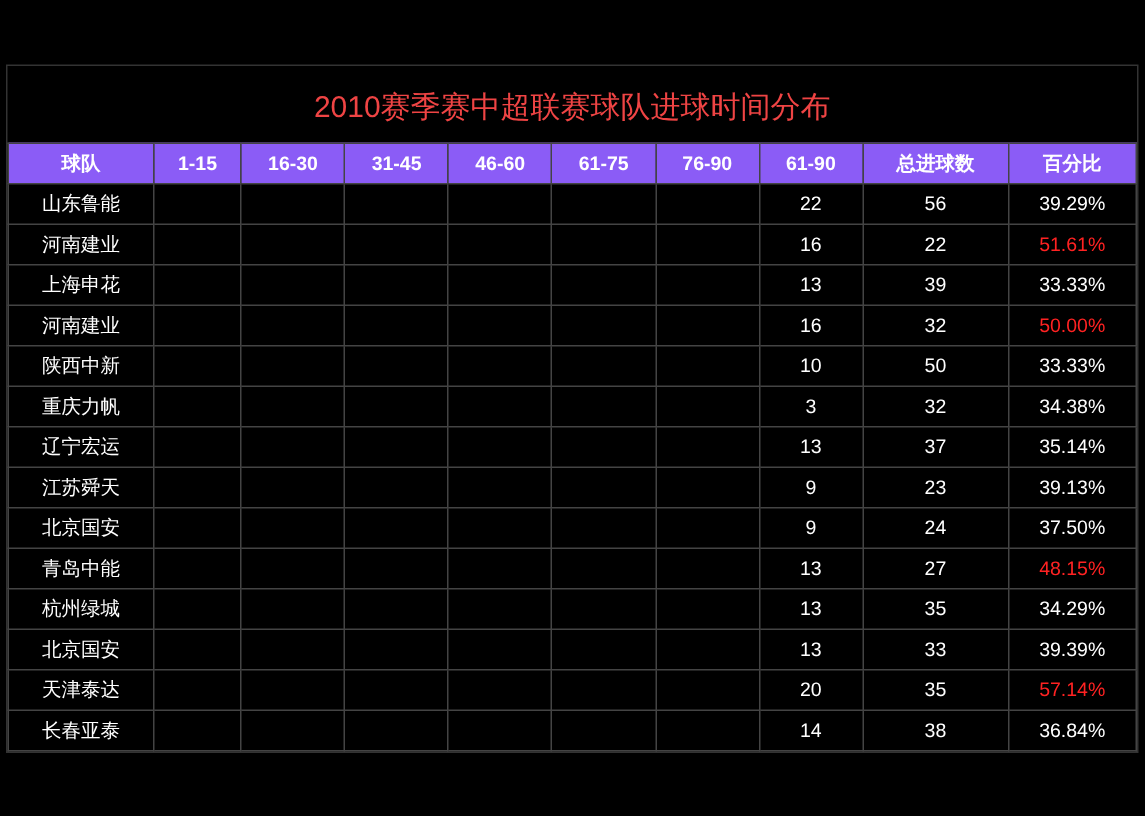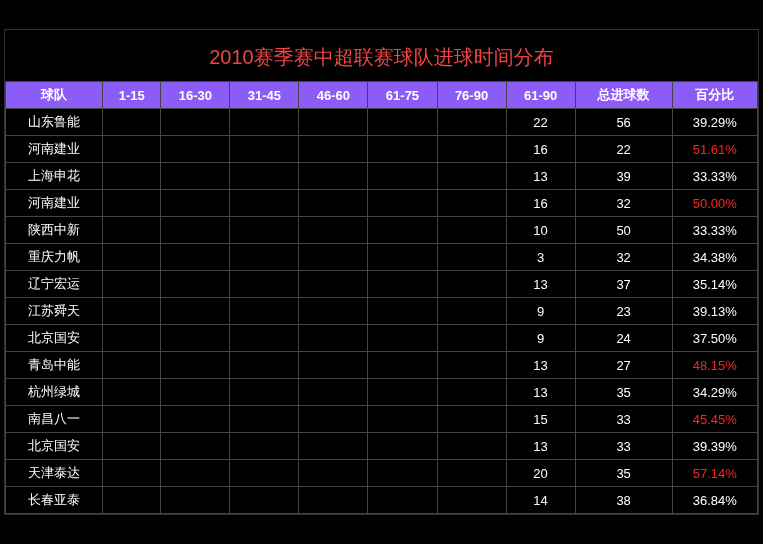--- a/index.html
+++ b/index.html
@@ -192,32 +192,20 @@
           <td></td>
           <td></td>
           <td></td>
           <td></td>
           <td></td>
           <td>13</td>
           <td>35</td>
           <td>34.29%</td>
         </tr>
         <tr>
-          <td>南昌八一</td>
-          <td></td>
-          <td></td>
-          <td></td>
-          <td></td>
-          <td></td>
-          <td></td>
-          <td>15</td>
-          <td>33</td>
-          <td class="red">45.45%</td>
-        </tr>
-        <tr>
           <td>北京国安</td>
           <td></td>
           <td></td>
           <td></td>
           <td></td>
           <td></td>
           <td></td>
           <td>13</td>
           <td>33</td>
           <td>39.39%</td>

